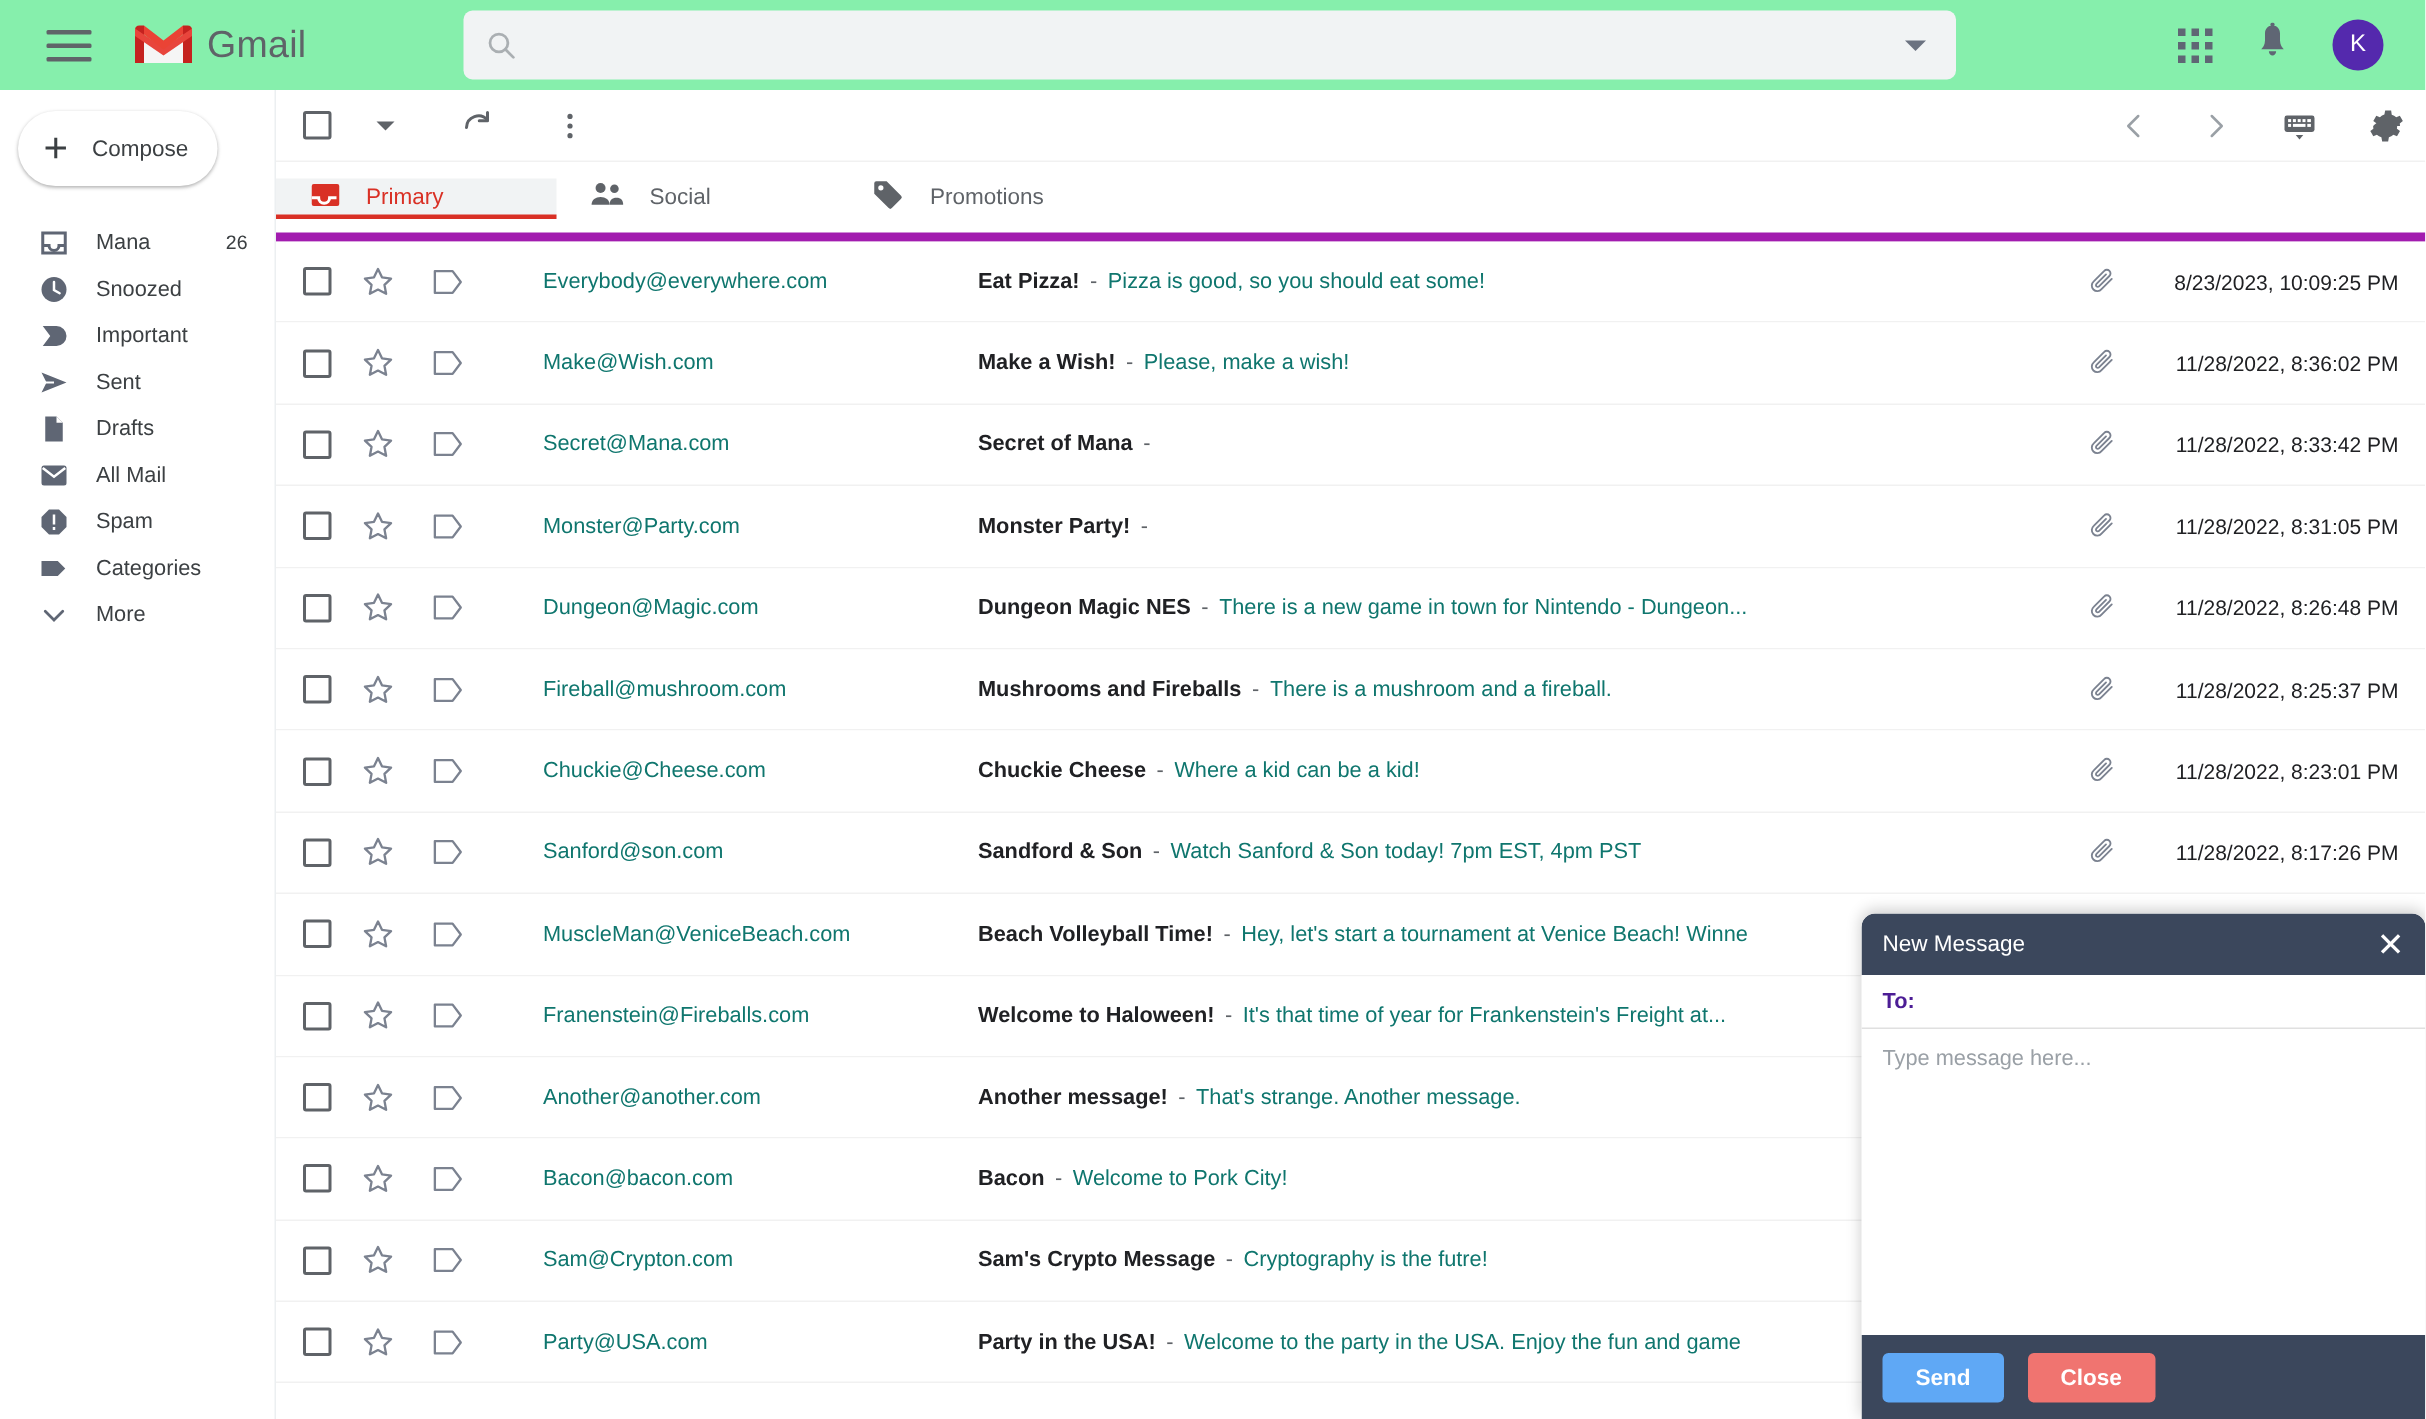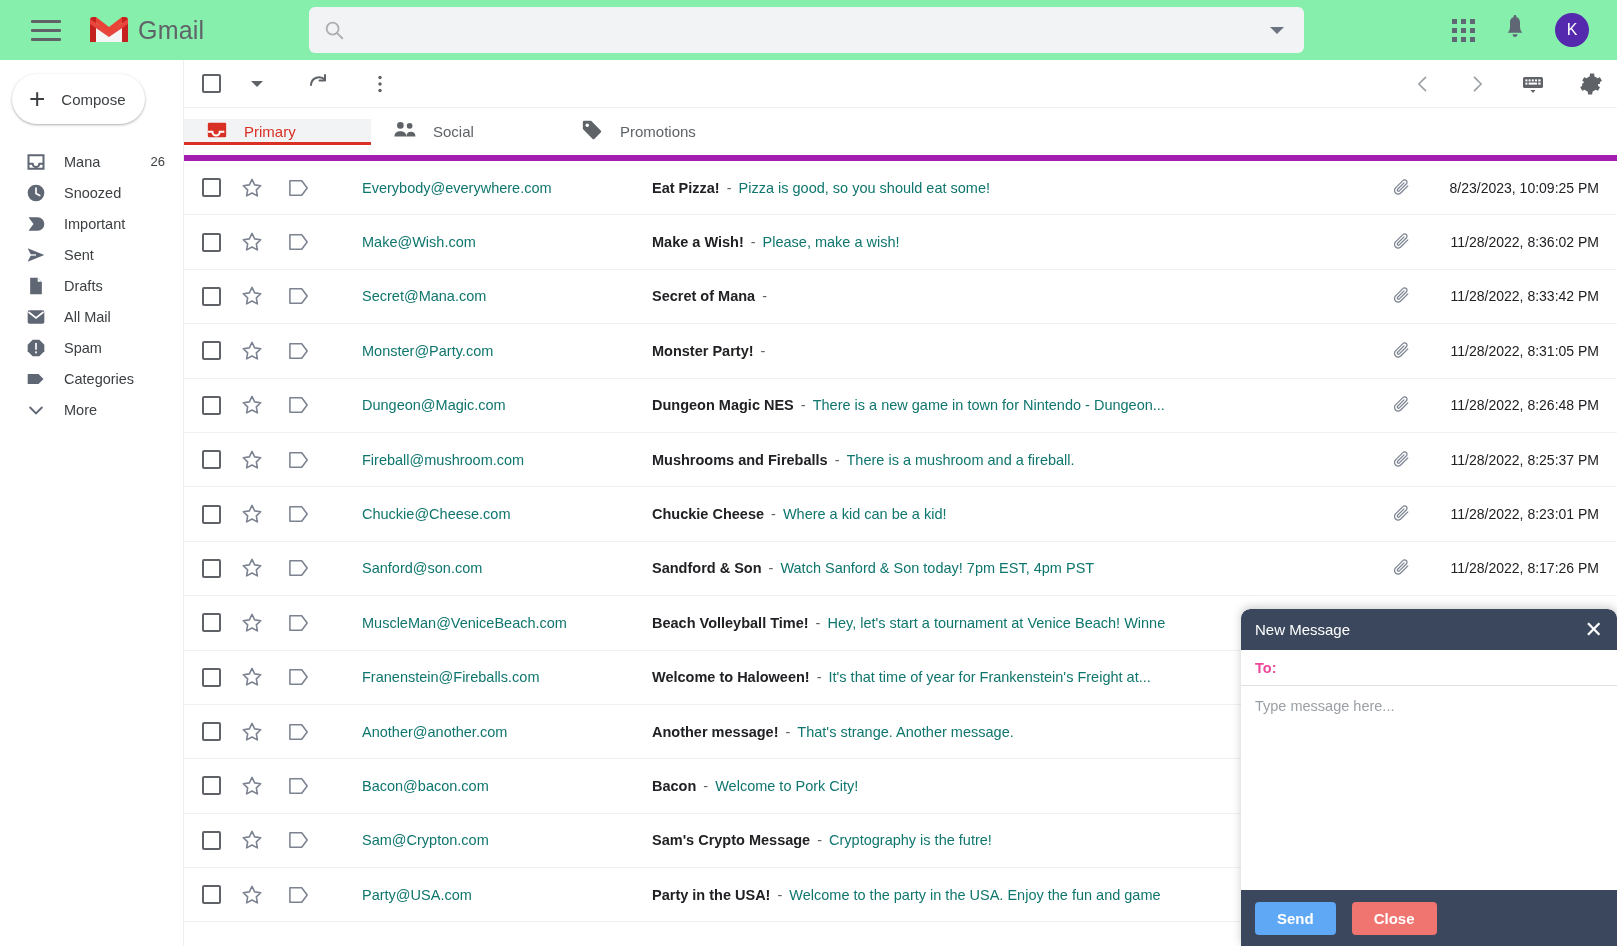--- a/index.html
+++ b/index.html
@@ -165,21 +165,21 @@
     background: #3b475c; color: #fff; height: 41px;
     display: flex; align-items: center; padding: 0 14px;
     border-radius: 9px 9px 0 0;
   }
   .cw-title { font-size: 15px; font-weight: normal; }
   .cw-close { margin-left: auto; cursor: pointer; font-size: 22px; line-height:1; color:#fff; font-weight:300; }
   .cw-field {
     display: flex; align-items: center; height: 36px;
     border-bottom: 1px solid #e0e0e0; padding: 0 14px; gap: 6px;
   }
-  .cw-label { font-size: 14.5px; color: #ec4899; font-weight: bold; }
+  .cw-label { font-size: 14.5px; color: #4c1d95; font-weight: bold; }
   .cw-input {
     flex: 1; border: none; outline: none; font-size: 14.5px;
     font-family: "Liberation Sans", sans-serif; color: #202124;
     background: transparent;
   }
   .cw-body {
     flex: 1; padding: 12px 14px; font-size: 14.5px;
   }
   .cw-textarea {
     width: 100%; height: 100%; border: none; outline: none; resize: none;

